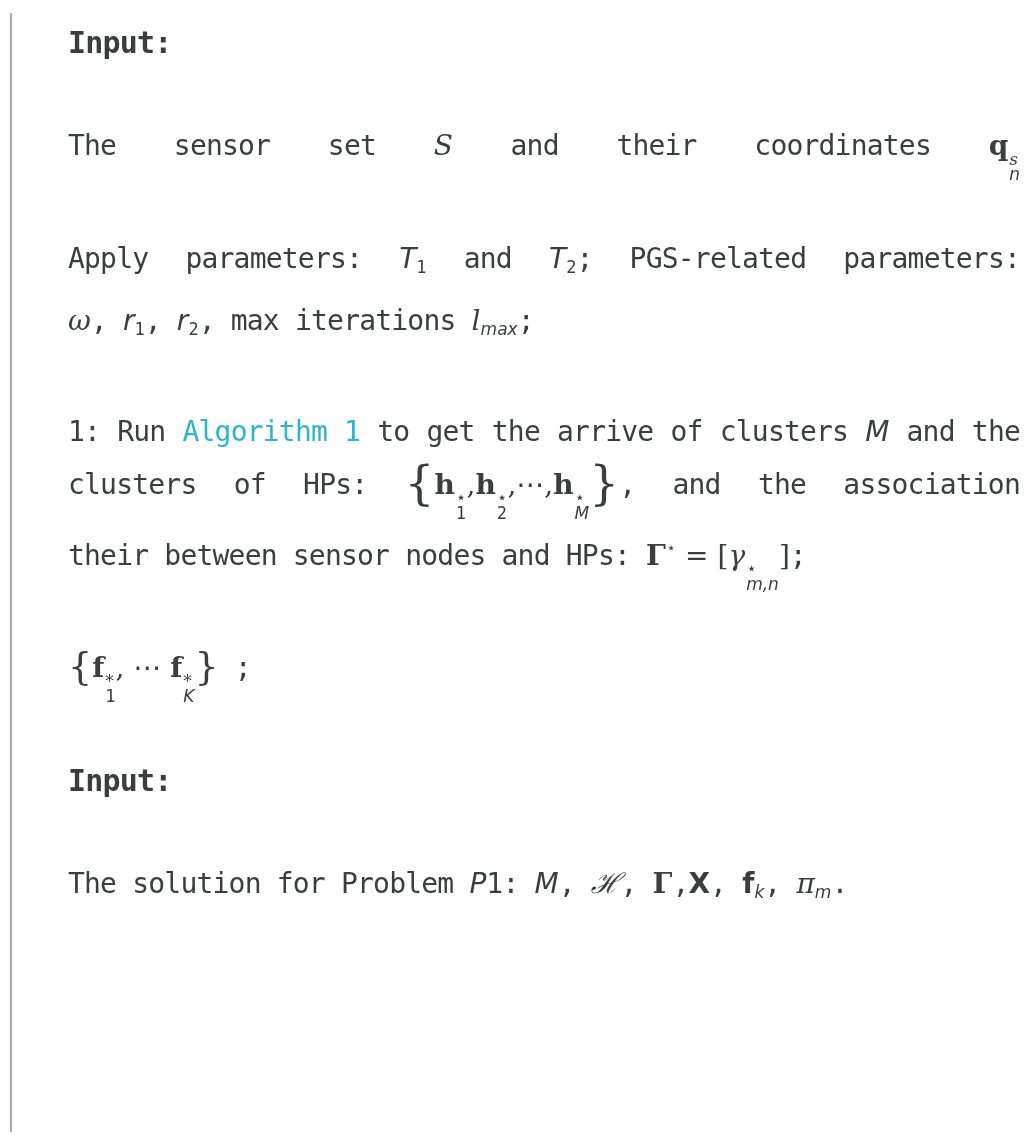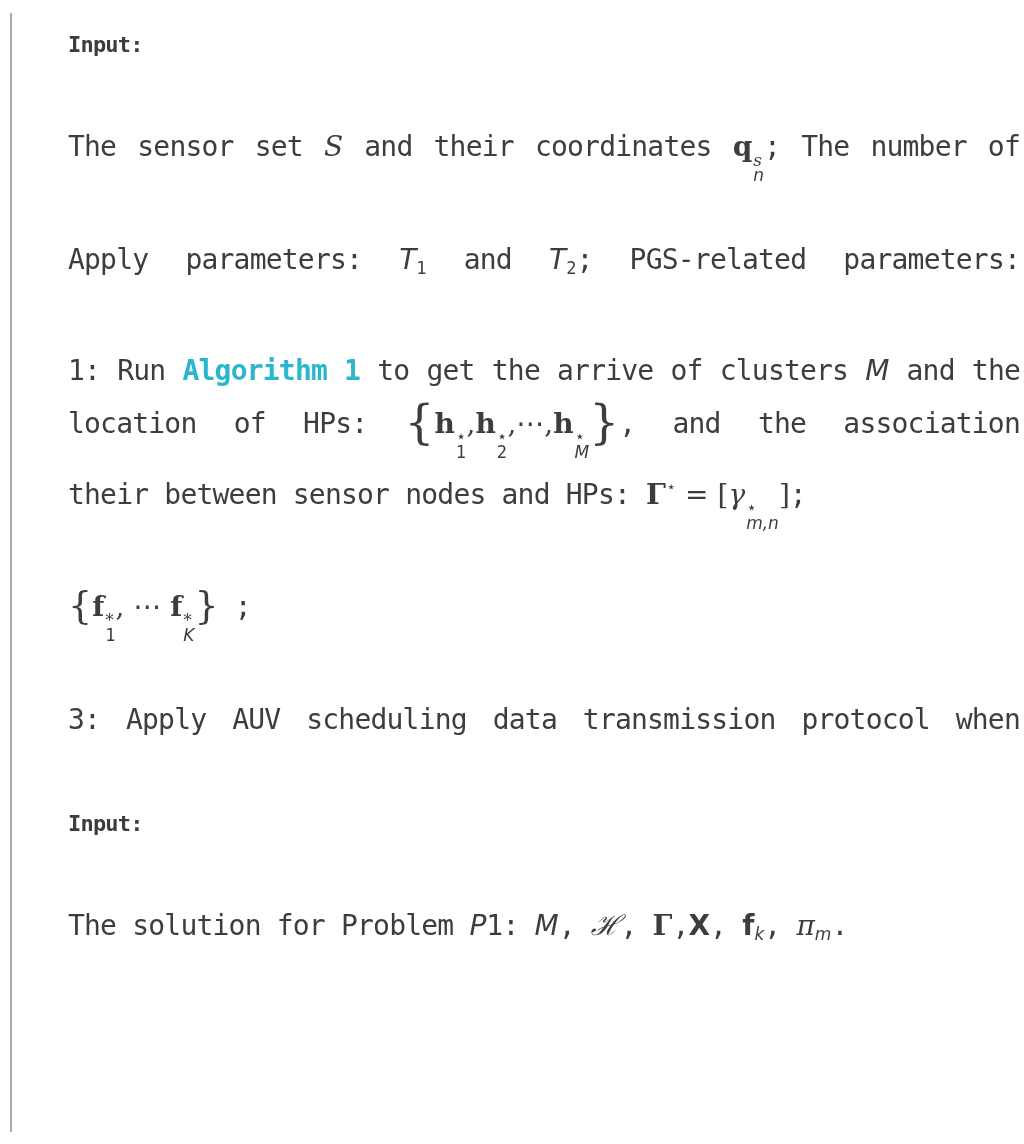--- a/index.html
+++ b/index.html
@@ -16,22 +16,22 @@
   .content {
     position:absolute; left:68px; top:16px; width:952px;
   }
   .block { margin:0 0 49px 0; }
   .block:last-child { margin-bottom:0; }
   .line {
     font-size:28px; line-height:53px; letter-spacing:-0.8px;
     text-align:left;
   }
   .line.justify { text-align:justify; text-align-last:justify; }
-  .t-bold { font-weight:bold; font-size:22px; }
-  .t-link { color:var(--link,#2bb6ce); cursor:pointer;font-weight:bold; }
+  .t-bold { font-weight:bold; font-size:30px; }
+  .t-link { color:var(--link,#2bb6ce); cursor:pointer; }
   .mi  { font-family:"DejaVu Sans", sans-serif; font-style:italic; letter-spacing:0; }
   .msi { font-family:"DejaVu Serif", serif; font-style:italic; letter-spacing:0; }
   .bserif { font-family:"DejaVu Serif", serif; font-weight:bold; letter-spacing:0; }
   .bsans  { font-family:"DejaVu Sans", sans-serif; font-weight:bold; letter-spacing:0; }
   .mserif { font-family:"DejaVu Serif", serif; letter-spacing:0; }
   .msub { font-size:17px; vertical-align:-5px; letter-spacing:0; }
   .msup { font-size:17px; vertical-align:11px; letter-spacing:0; }
   .brace {
     font-family:"DejaVu Serif", serif; font-weight:normal;
     line-height:0; vertical-align:middle; position:relative; letter-spacing:0;
@@ -51,28 +51,29 @@
 
 <div class="vrule"></div>
 <div class="content" id="content">
     <div class="block block-header">
       <div class="line"><span class="t-bold">Input:</span></div>
     </div>
     <div class="block block-para">
       <div class="line justify"><span class="">The sensor set </span><span class="msi">S</span><span class=""> and their coordinates </span><span class="stackwrap"><span class="bserif">q</span><span class="msk">
             <span class="s-sup mi">s</span>
             <span class="s-sub mi">n</span>
-          </span></span><span class="">; The number of</span></div>
+          </span></span></div>
     </div>
     <div class="block block-para">
       <div class="line justify"><span class="">Apply parameters: </span><span class="mi">T</span><span class="msub">1</span><span class=""> and </span><span class="mi">T</span><span class="msub">2</span><span class="">; PGS-related parameters:</span></div>
+      <div class="line"><span class="msi">ω</span><span class="">, </span><span class="mi">r</span><span class="msub">1</span><span class="">, </span><span class="mi">r</span><span class="msub">2</span><span class="">, max iterations </span><span class="msi">l</span><span class="msub mi">max</span><span class="">;</span></div>
     </div>
     <div class="block block-para">
       <div class="line justify"><span class="">1: Run </span><span class="t-link">Algorithm 1</span><span class=""> to get the arrive of clusters </span><span class="mi">M</span><span class=""> and the</span></div>
-      <div class="line justify"><span class="">location of HPs: </span><span class="brace brace-lg">{</span><span class="stackwrap"><span class="bserif">h</span><span class="msk">
+      <div class="line justify"><span class="">clusters of HPs: </span><span class="brace brace-lg">{</span><span class="stackwrap"><span class="bserif">h</span><span class="msk">
             <span class="s-sup ">⋆</span>
             <span class="s-sub ">1</span>
           </span></span><span class="mserif">,</span><span class="stackwrap"><span class="bserif">h</span><span class="msk">
             <span class="s-sup ">⋆</span>
             <span class="s-sub ">2</span>
           </span></span><span class="mserif">,⋯,</span><span class="stackwrap"><span class="bserif">h</span><span class="msk">
             <span class="s-sup ">⋆</span>
             <span class="s-sub mi">M</span>
           </span></span><span class="brace brace-lg">}</span><span class="">, and the association</span></div>
       <div class="line"><span class="">their between sensor nodes and HPs: </span><span class="bserif">Γ</span><span class="msup">⋆</span><span class="mserif"> = [</span><span class="stackwrap"><span class="msi">γ</span><span class="msk">
@@ -83,21 +84,20 @@
     <div class="block block-para">
       <div class="line"><span class="brace brace-md">{</span><span class="stackwrap"><span class="bserif">f</span><span class="msk">
             <span class="s-sup ">*</span>
             <span class="s-sub ">1</span>
           </span></span><span class="mserif">, ⋯ </span><span class="stackwrap"><span class="bserif">f</span><span class="msk">
             <span class="s-sup ">*</span>
             <span class="s-sub mi">K</span>
           </span></span><span class="brace brace-md">}</span><span class=""> ;</span></div>
     </div>
     <div class="block block-para">
-      <div class="line justify"><span class="">3: Apply AUV scheduling data transmission protocol when</span></div>
     </div>
     <div class="block block-header">
       <div class="line"><span class="t-bold">Input:</span></div>
     </div>
     <div class="block block-para">
       <div class="line"><span class="">The solution for Problem </span><span class="mi">P</span><span class="">1: </span><span class="mi">M</span><span class="">, </span><span class="msi">ℋ</span><span class="">, </span><span class="bserif">Γ</span><span class="">,</span><span class="bsans">X</span><span class="">, </span><span class="bsans">f</span><span class="msub mi">k</span><span class="">, </span><span class="msi">π</span><span class="msub mi">m</span><span class="">.</span></div>
     </div>
   </div>
 
 </body></html>

